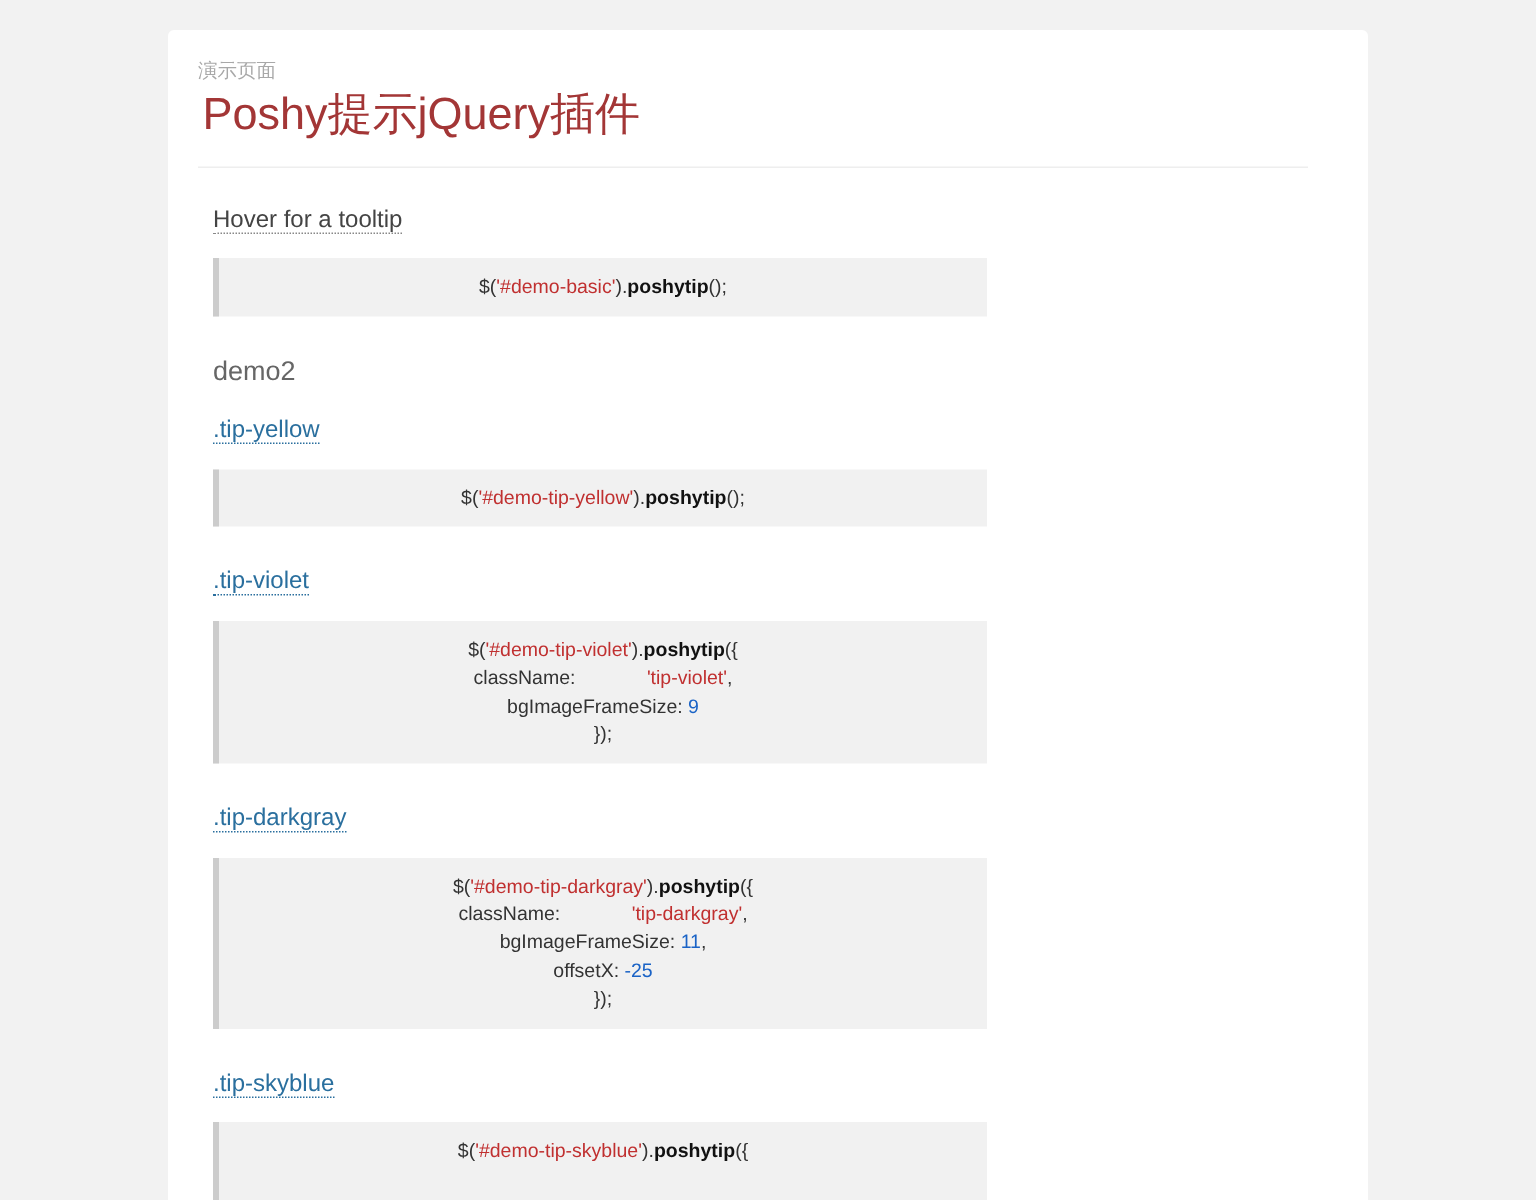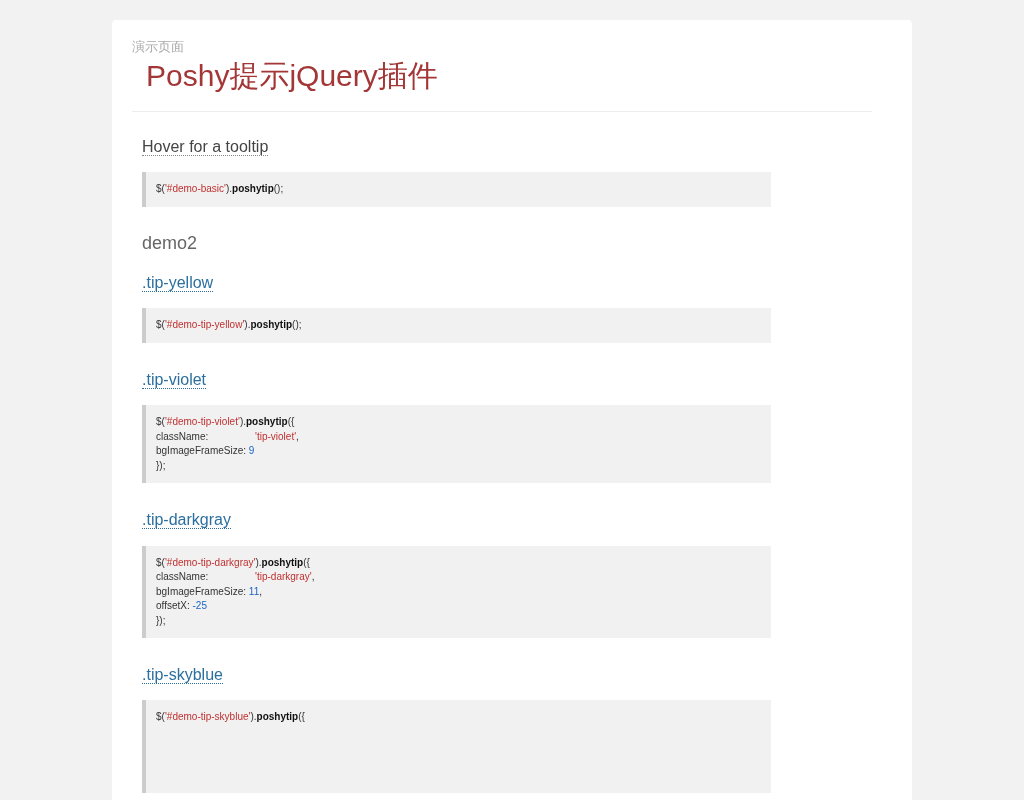--- a/index.html
+++ b/index.html
@@ -17,21 +17,21 @@
     border-radius: 4px;
     padding: 18px 40px 40px 20px;
   }
   .subtitle {
     color: #a8a8a8;
     font-size: 13px;
     margin: 0;
     padding: 0;
   }
   h1.title {
-    margin: 0 0 14px 14px;
+    margin: 0 0 14px 3px;
     font-size: 30px;
     font-weight: 400;
     color: #a33636;
   }
   hr.sep {
     border: none;
     border-top: 1px solid #eee;
     margin: 0 0 24px 0;
   }
   .section {
@@ -58,25 +58,26 @@
     color: #2a6f9e;
     border-bottom: 1px dotted #2a6f9e;
     cursor: pointer;
   }
   pre.codeblock {
     background: #f1f1f1;
     border-left: 4px solid #ccc;
     margin: 0 0 26px 0;
     padding: 10px 10px;
     font-family: Helvetica, Arial, sans-serif;
-    font-size: 10px;
+    font-size: 13px;
     line-height: 1.45;
     white-space: pre;
     overflow: hidden;
-    width: 629px;
+    width: 516px;
+    text-align: center;
   }
   .c-sel  { color: #c03030; }  
   .c-fn   { color: #111; font-weight: 700; } 
   .c-str  { color: #c03030; margin-left: 44px; }  
   .c-num  { color: #1a63c6; }  
   .c-plain{ color: #333; }
 </style>
 </head>
 <body>
 

